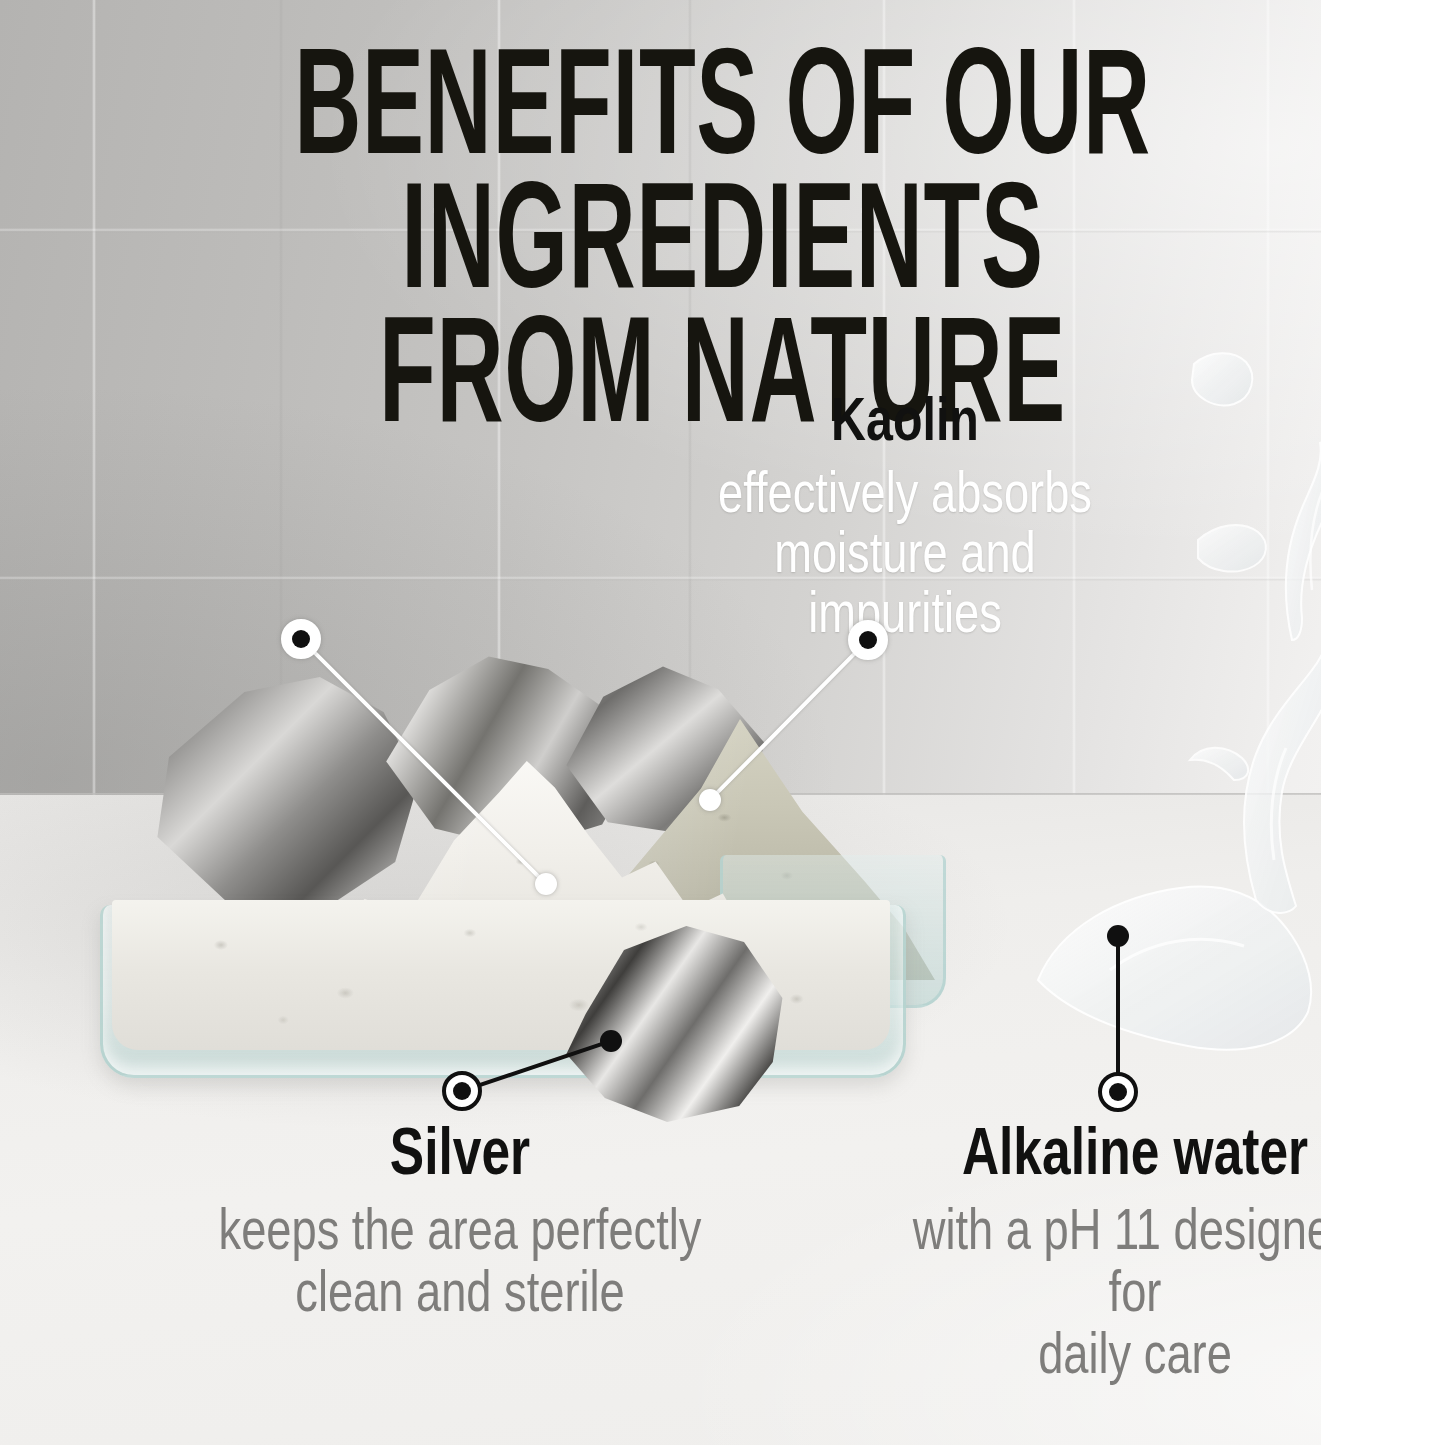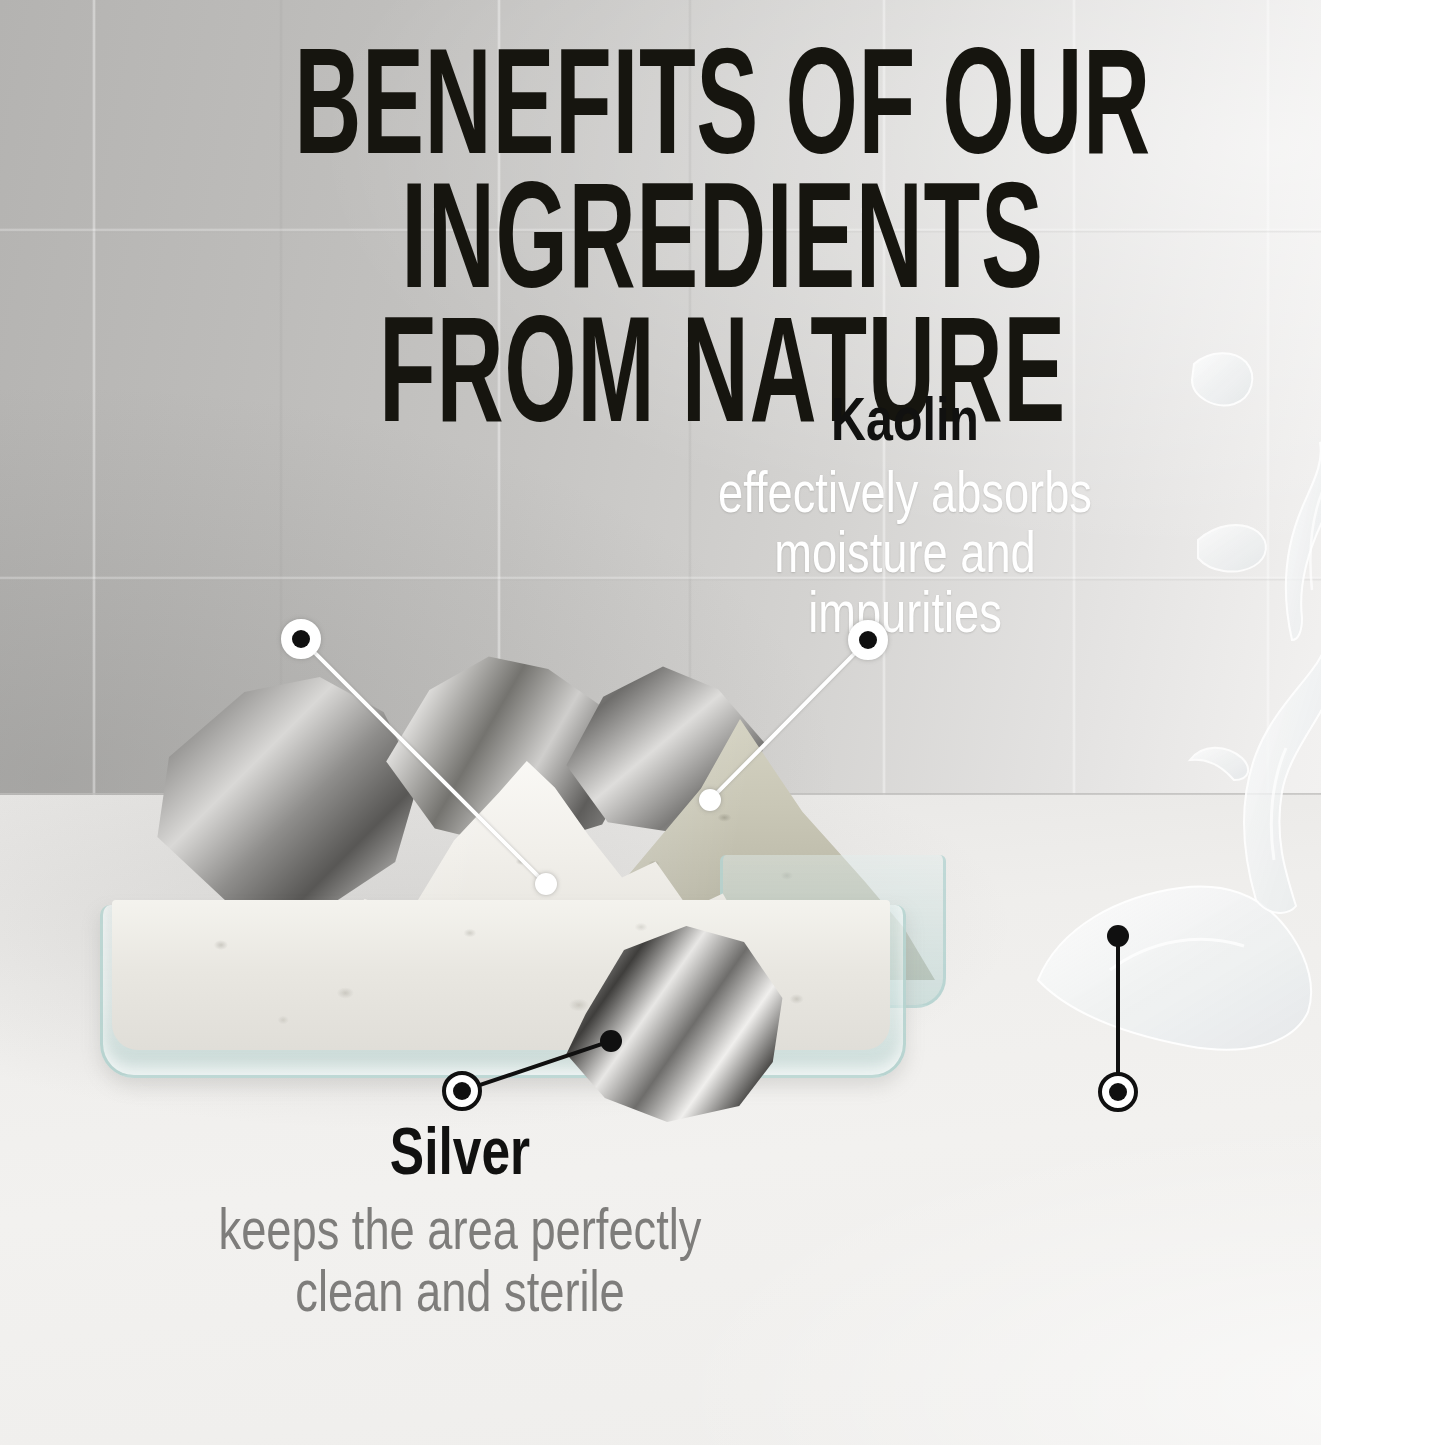--- a/index.html
+++ b/index.html
@@ -298,20 +298,25 @@
     <span class="ing-desc">keeps the area perfectly
 clean and sterile</span>
   </div>
 
   <div class="card" id="card-kao">
     <span class="ing-name">Kaolin</span>
     <span class="ing-desc">effectively absorbs
 moisture and impurities</span>
   </div>
 
+  <div class="card" id="card-alk">
+    <span class="ing-name">Alkaline water</span>
+    <span class="ing-desc">with a pH 11 designed for
+daily care</span>
+  </div>
 
   <div class="callouts" id="callout-layer">
       <div class="ray" style="left: 301px; top: 637px; width: 346.482px; height: 4px; background: rgb(255, 255, 255); transform: rotate(45deg); box-shadow: rgba(120, 120, 118, 0.45) 0px 0px 3px;"></div>
       <div class="dot" style="left: 535px; top: 873px; height: 22px; width: 22px; background: rgb(255, 255, 255); box-shadow: rgba(120, 120, 118, 0.5) 0px 0px 4px;"></div>
       <div class="ring" style="left: 281px; top: 619px; height: 40px; width: 40px; background: rgb(255, 255, 255); border: 4px solid rgb(255, 255, 255); box-sizing: border-box; box-shadow: rgba(120, 120, 118, 0.5) 0px 0px 4px;"></div>
       <div class="dot" style="left: 292px; top: 630px; height: 18px; width: 18px; background: rgb(16, 16, 16);"></div>
       <div class="ray" style="left: 868px; top: 638px; width: 224.864px; height: 4px; background: rgb(255, 255, 255); transform: rotate(134.64deg); box-shadow: rgba(120, 120, 118, 0.45) 0px 0px 3px;"></div>
       <div class="dot" style="left: 699px; top: 789px; height: 22px; width: 22px; background: rgb(255, 255, 255); box-shadow: rgba(120, 120, 118, 0.5) 0px 0px 4px;"></div>
       <div class="ring" style="left: 848px; top: 620px; height: 40px; width: 40px; background: rgb(255, 255, 255); border: 4px solid rgb(255, 255, 255); box-sizing: border-box; box-shadow: rgba(120, 120, 118, 0.5) 0px 0px 4px;"></div>
       <div class="dot" style="left: 859px; top: 631px; height: 18px; width: 18px; background: rgb(16, 16, 16);"></div>

